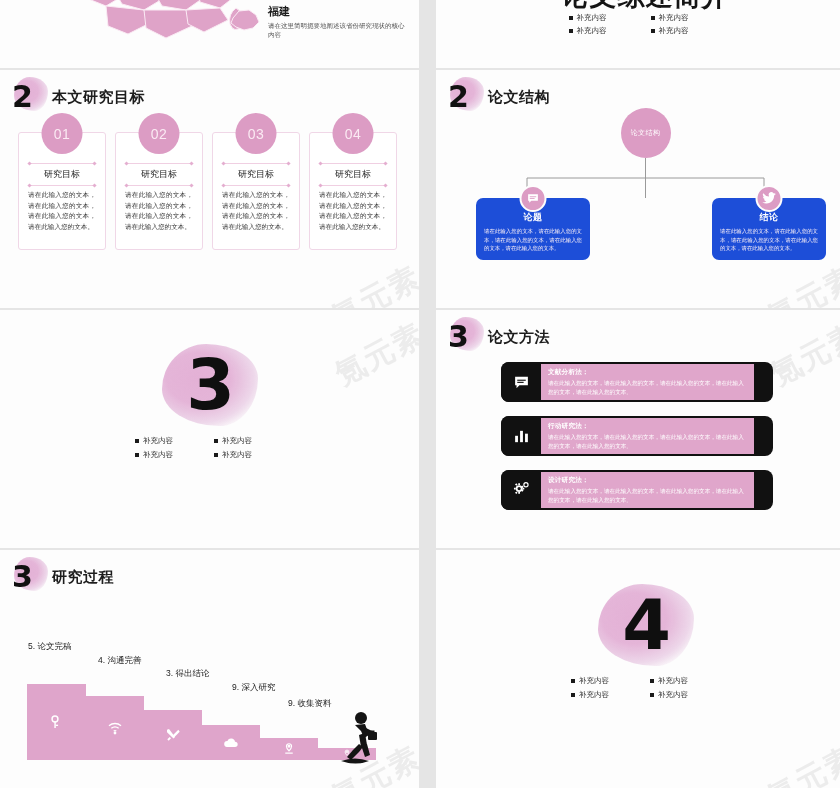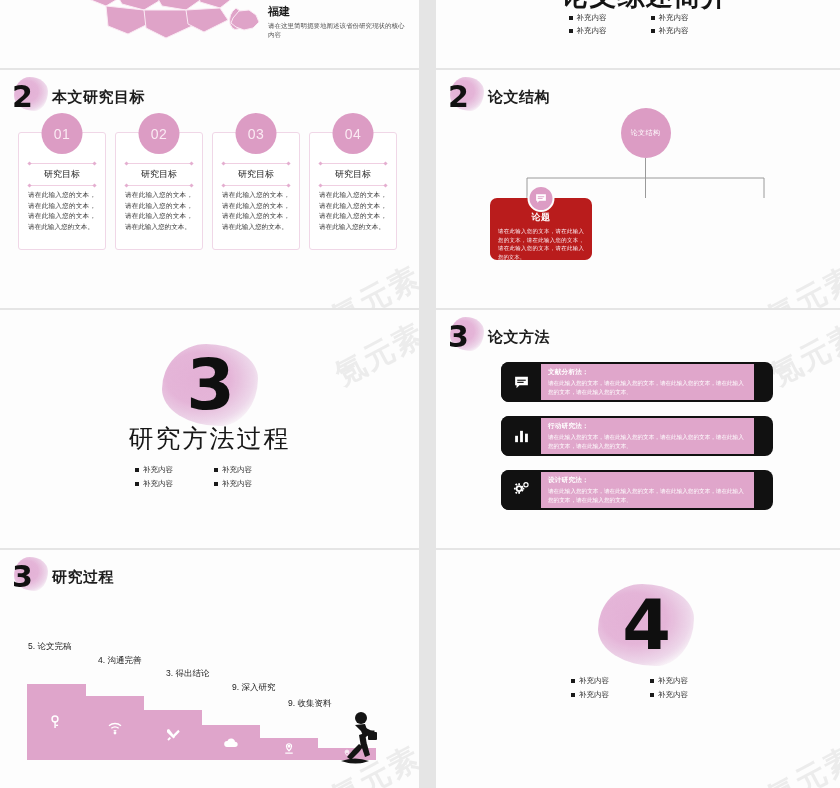--- a/index.html
+++ b/index.html
@@ -128,23 +128,23 @@
   .tree-root {
     position: absolute; left: 50%; top: 38px; transform: translateX(-50%);
     width: 50px; height: 50px; border-radius: 50%;
     background: #dc9cc4; color: #fff;
     display: flex; align-items: center; justify-content: center;
     font-size: 7px; letter-spacing: .4px;
   }
   .tree-svg { position: absolute; left: 0; top: 0; width: 419px; height: 238px; }
   .tnode {
     position: absolute; top: 128px;
-    width: 102px; height: 62px;
-    background: #b91c1c; border-radius: 7px;
-    padding: 13px 8px 6px; color: #fff; text-align: center; margin-left: 14px;
+    width: 114px; height: 62px;
+    background: #1d4ed8; border-radius: 7px;
+    padding: 13px 8px 6px; color: #fff; text-align: center;
   }
   .tnode.n1 { left: 40px; } .tnode.n2 { left: 158px; } .tnode.n3 { left: 276px; }
   .tnode-ic {
     position: absolute; left: 50%; top: -13px; transform: translateX(-50%);
     width: 27px; height: 27px; border-radius: 50%; background: #dc9cc4;
     border: 2px solid #fdfdfd;
     display: flex; align-items: center; justify-content: center;
   }
   .tnode-t { font-size: 9px; font-weight: 700; letter-spacing: .5px; }
   .tnode-p { font-size: 5.4px; line-height: 1.6; margin-top: 3px; text-align: justify; color: #fdf1f7; }
@@ -328,32 +328,40 @@
               <path d="M3 4h18v12H9l-4 4v-4H3z"></path>
               <rect x="6" y="8" width="12" height="1.6" fill="#dc9cc4"></rect>
               <rect x="6" y="11" width="9" height="1.6" fill="#dc9cc4"></rect>
             </svg>
         </div>
         <div class="tnode-t">论题</div>
         <div class="tnode-p">请在此输入您的文本，请在此输入您的文本，请在此输入您的文本，请在此输入您的文本，请在此输入您的文本。</div>
       </div>
 
 
+      <div class="tnode n3">
+        <div class="tnode-ic">
+          <svg width="15" height="15" viewBox="0 0 24 24" fill="#fff">
+              <path d="M23 4.5a8.6 8.6 0 01-2.5.8 4.3 4.3 0 001.9-2.4 8.6 8.6 0 01-2.7 1.1A4.3 4.3 0 0012 7.9c0 .35.04.7.1 1A12.2 12.2 0 012.9 3.6a4.3 4.3 0 001.3 5.8 4.2 4.2 0 01-2-.5v.05a4.3 4.3 0 003.5 4.2 4.3 4.3 0 01-1.9.07 4.3 4.3 0 004 3 8.7 8.7 0 01-6.4 1.8 12.2 12.2 0 006.6 1.9c7.9 0 12.2-6.5 12.2-12.2v-.55A8.7 8.7 0 0023 4.5z"></path>
+            </svg>
+        </div>
+        <div class="tnode-t">结论</div>
+        <div class="tnode-p">请在此输入您的文本，请在此输入您的文本，请在此输入您的文本，请在此输入您的文本，请在此输入您的文本。</div>
+      </div>
     </div>
     <div class="wm low">氪元素</div>
   </div>
 
   <div class="slide">
     <div class="wm">氪元素</div>
     <div class="div-wrap">
       <div class="div-blob">
         <div class="blob"></div>
         <div class="div-num">3</div>
       </div>
-      <div class="div-title">研究方法过程</div>
       <div class="div-bullets">
         <div class="bi">补充内容</div>
         <div class="bi">补充内容</div>
         <div class="bi">补充内容</div>
         <div class="bi">补充内容</div>
       </div>
     </div>
   </div>
 
   <div class="slide">

